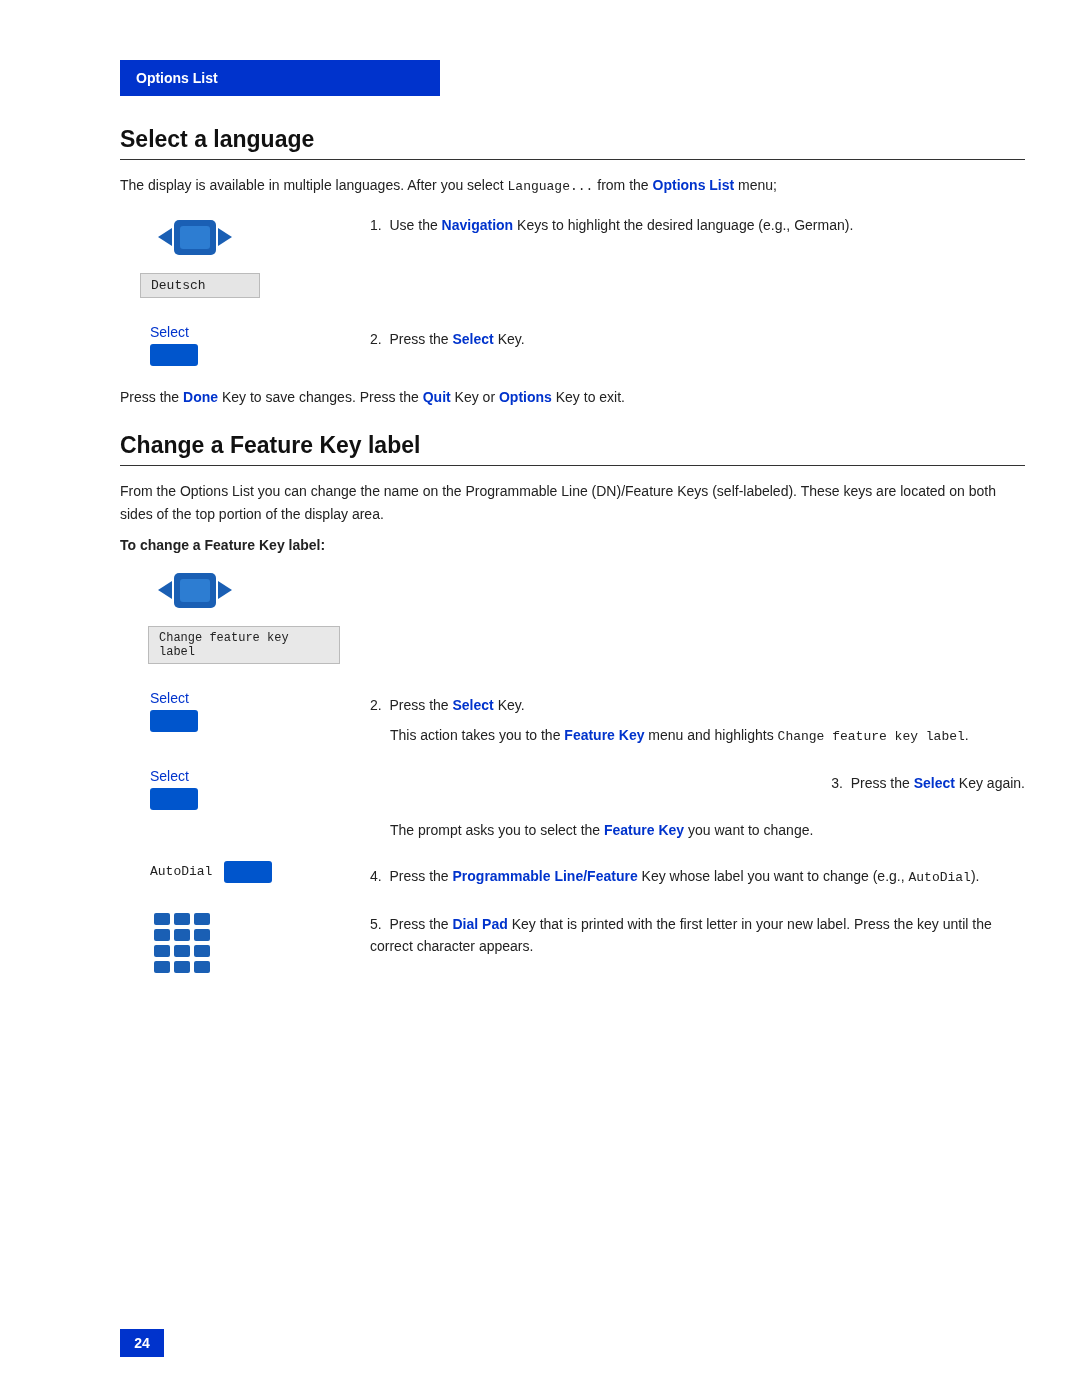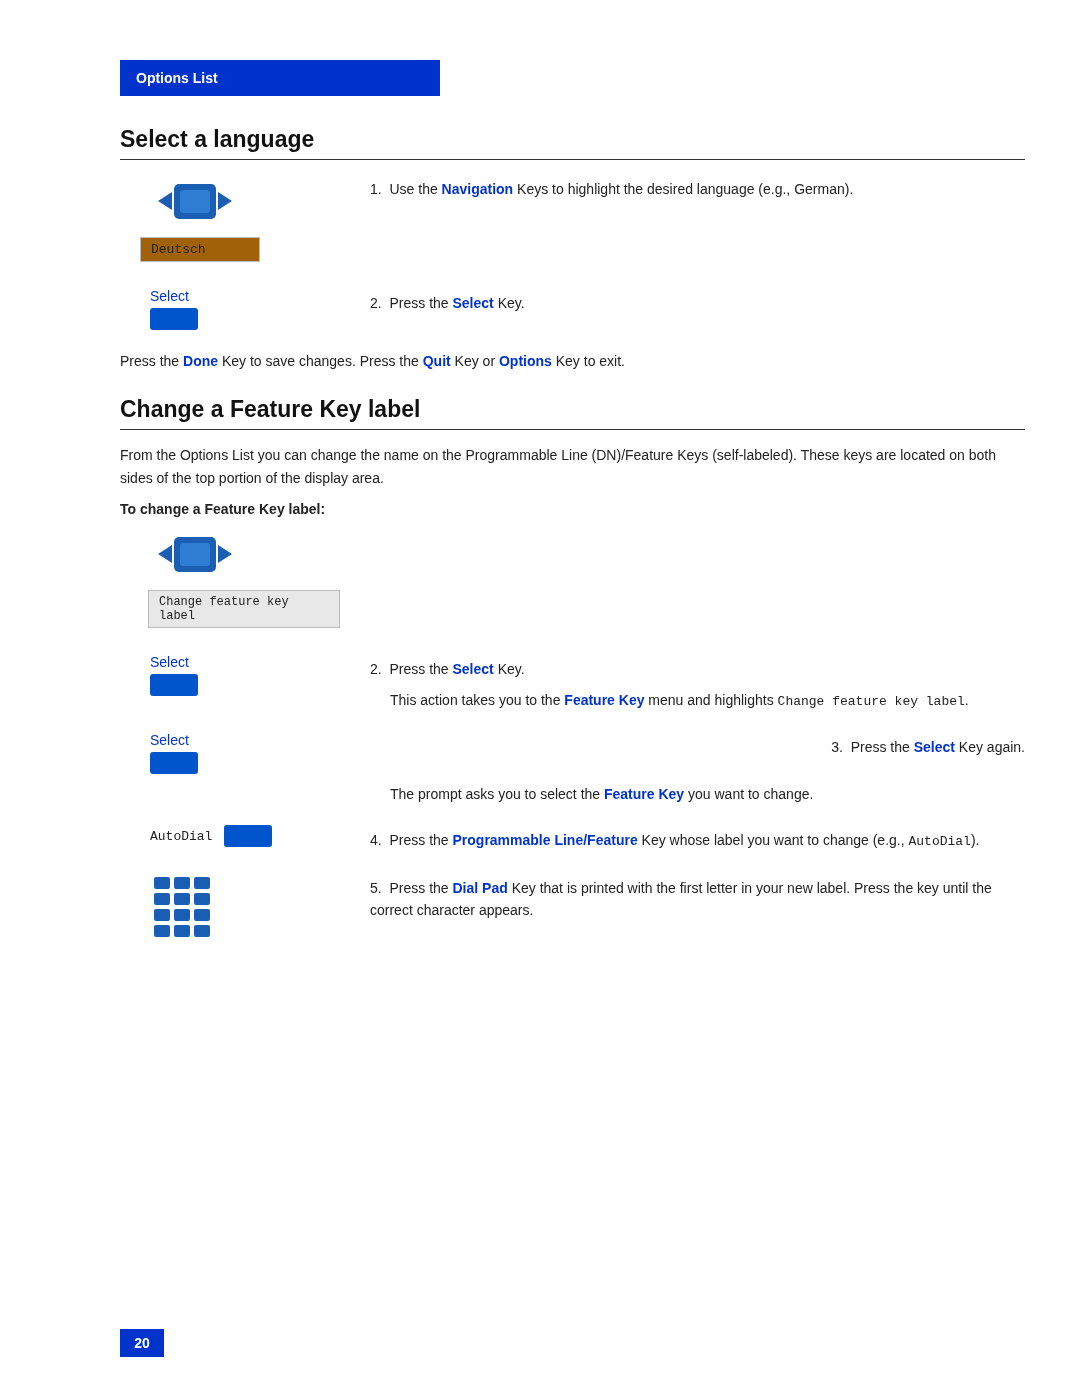--- a/index.html
+++ b/index.html
@@ -88,21 +88,21 @@
       margin-left: 10px;
     }
 
     .nav-icon svg {
       width: 90px;
       height: 55px;
     }
 
     
     .display-box {
-      background: #a16207;
+      background: #e5e5e5;
       border: 1px solid #bbb;
       padding: 4px 10px;
       font-family: 'Courier New', Courier, monospace;
       font-size: 13px;
       display: inline-block;
       min-width: 120px;
       margin-bottom: 6px;
     }
 
     
@@ -196,20 +196,23 @@
 
   
   <div class="options-list-banner">
     <span>Options List</span>
   </div>
 
   
   <div class="section-gap">
     <h2 class="section-heading">Select a language</h2>
 
+    <p class="body-text">
+      <span>The display is available in multiple languages. After you select </span><span class="mono">Language...</span><span> from the </span><span class="blue-link">Options List</span><span> menu;</span>
+    </p>
 
     <div class="instruction-row">
       <div class="instruction-image">
         <div class="nav-icon">
           <svg viewBox="0 0 90 55" xmlns="http://www.w3.org/2000/svg">
 
             <polygon points="8,27 22,18 22,36" fill="#1a5fb4"></polygon>
 
             <polygon points="82,27 68,18 68,36" fill="#1a5fb4"></polygon>
 
@@ -344,14 +347,14 @@
           <span>5.&nbsp;&nbsp;</span><span>Press the </span><span class="blue-link">Dial Pad</span><span> Key that is printed with the first letter in your new label. Press the key until the correct character appears.</span>
         </p>
       </div>
     </div>
 
   </div>
 
 </div>
 
 <div class="page-number-badge">
-  <span>20</span>
+  <span>24</span>
 </div>
 
 </body></html>

